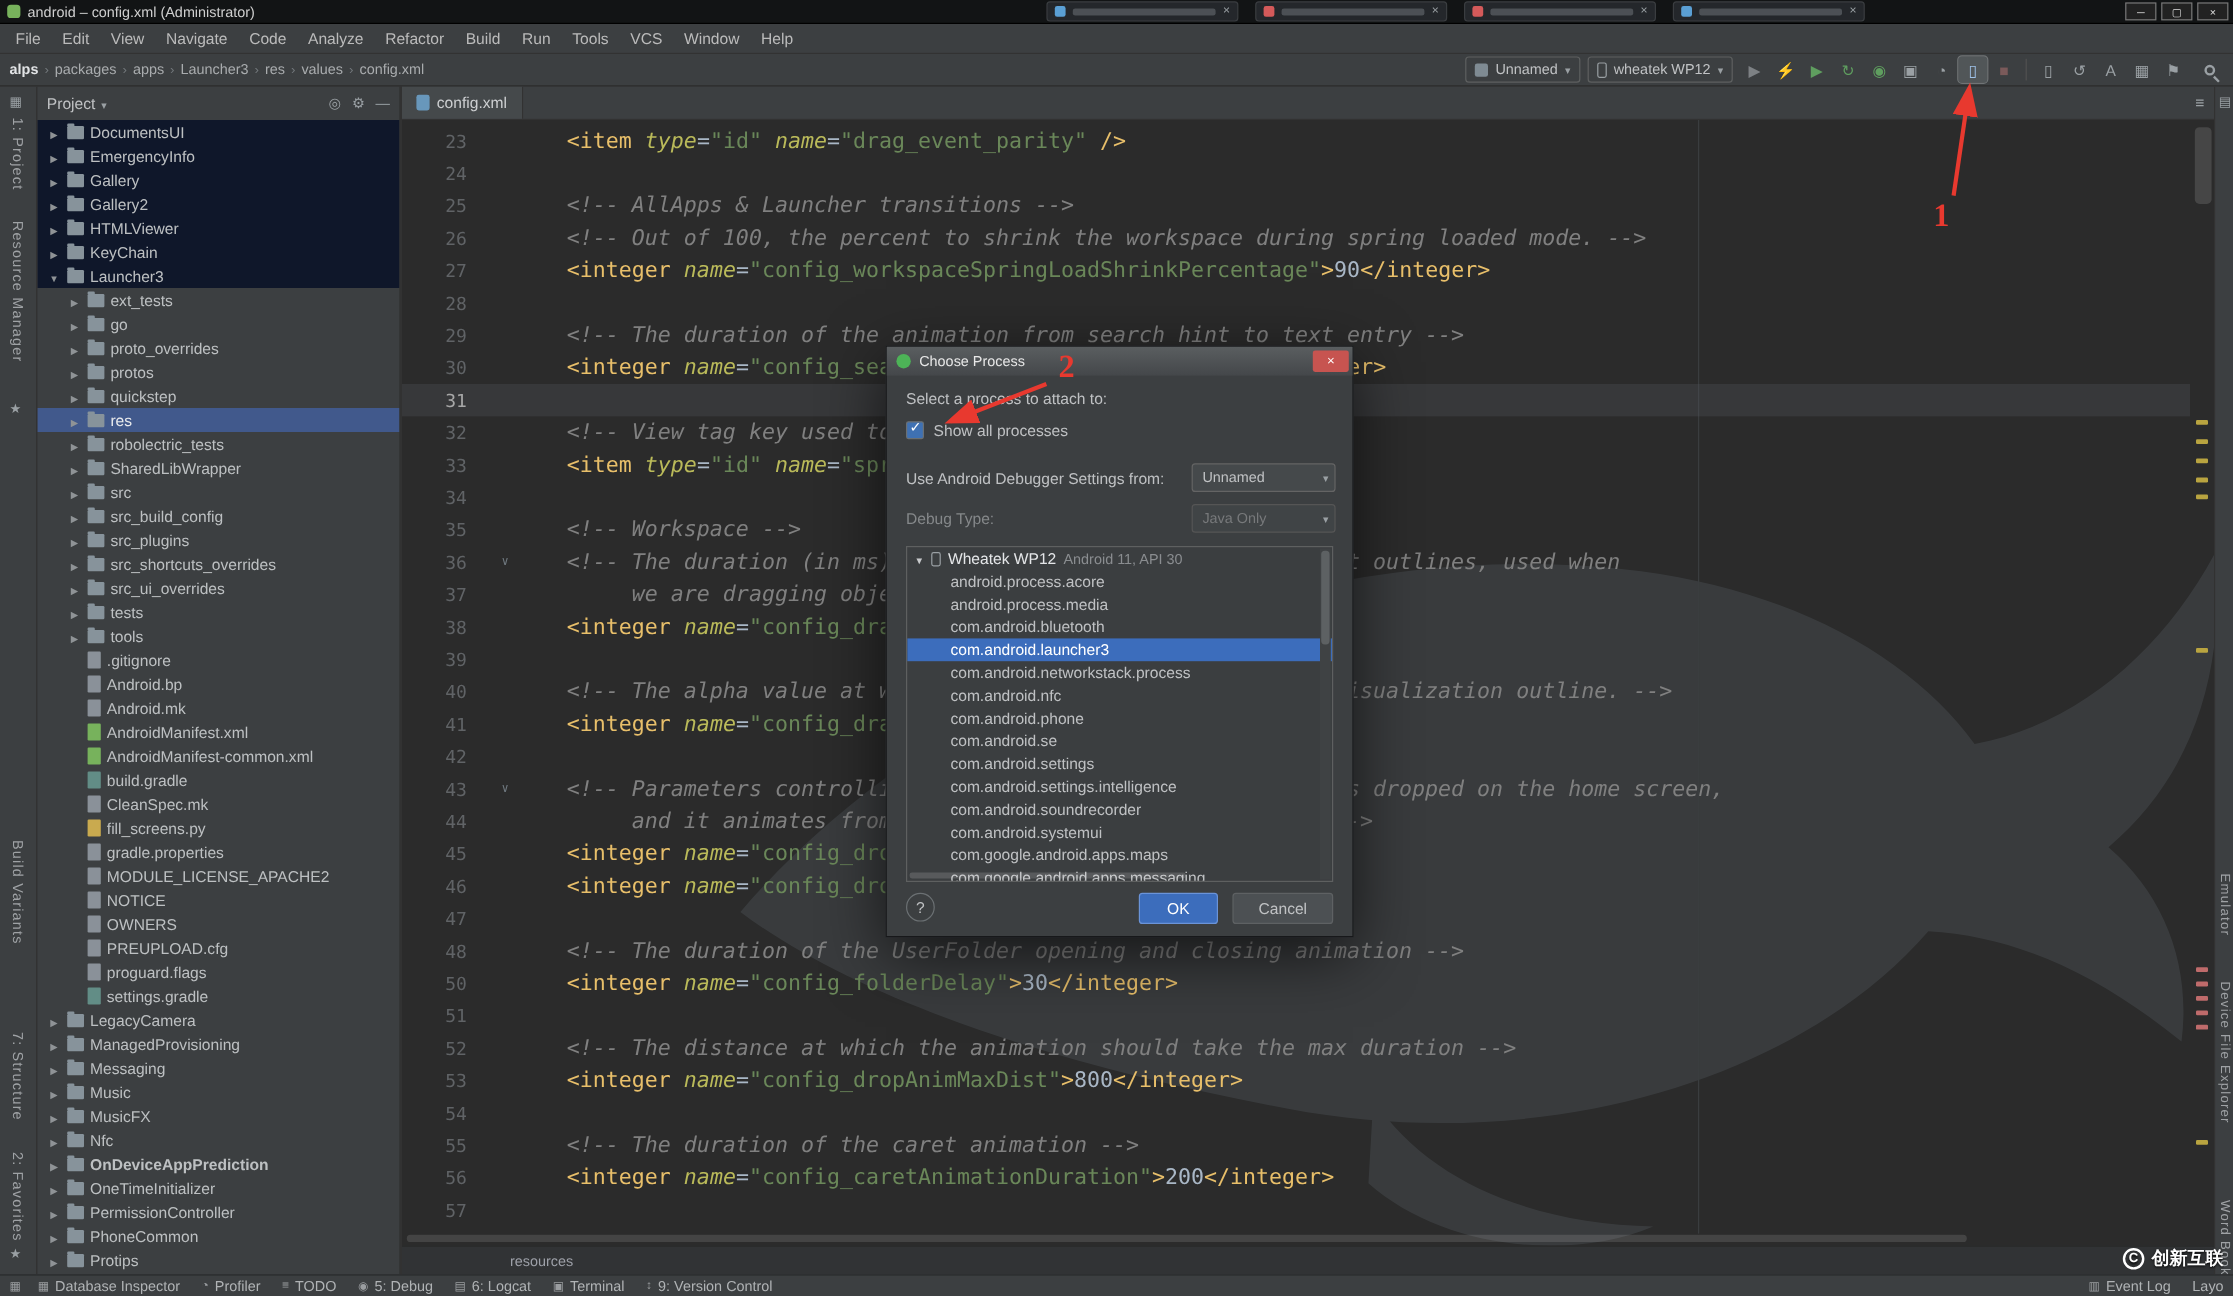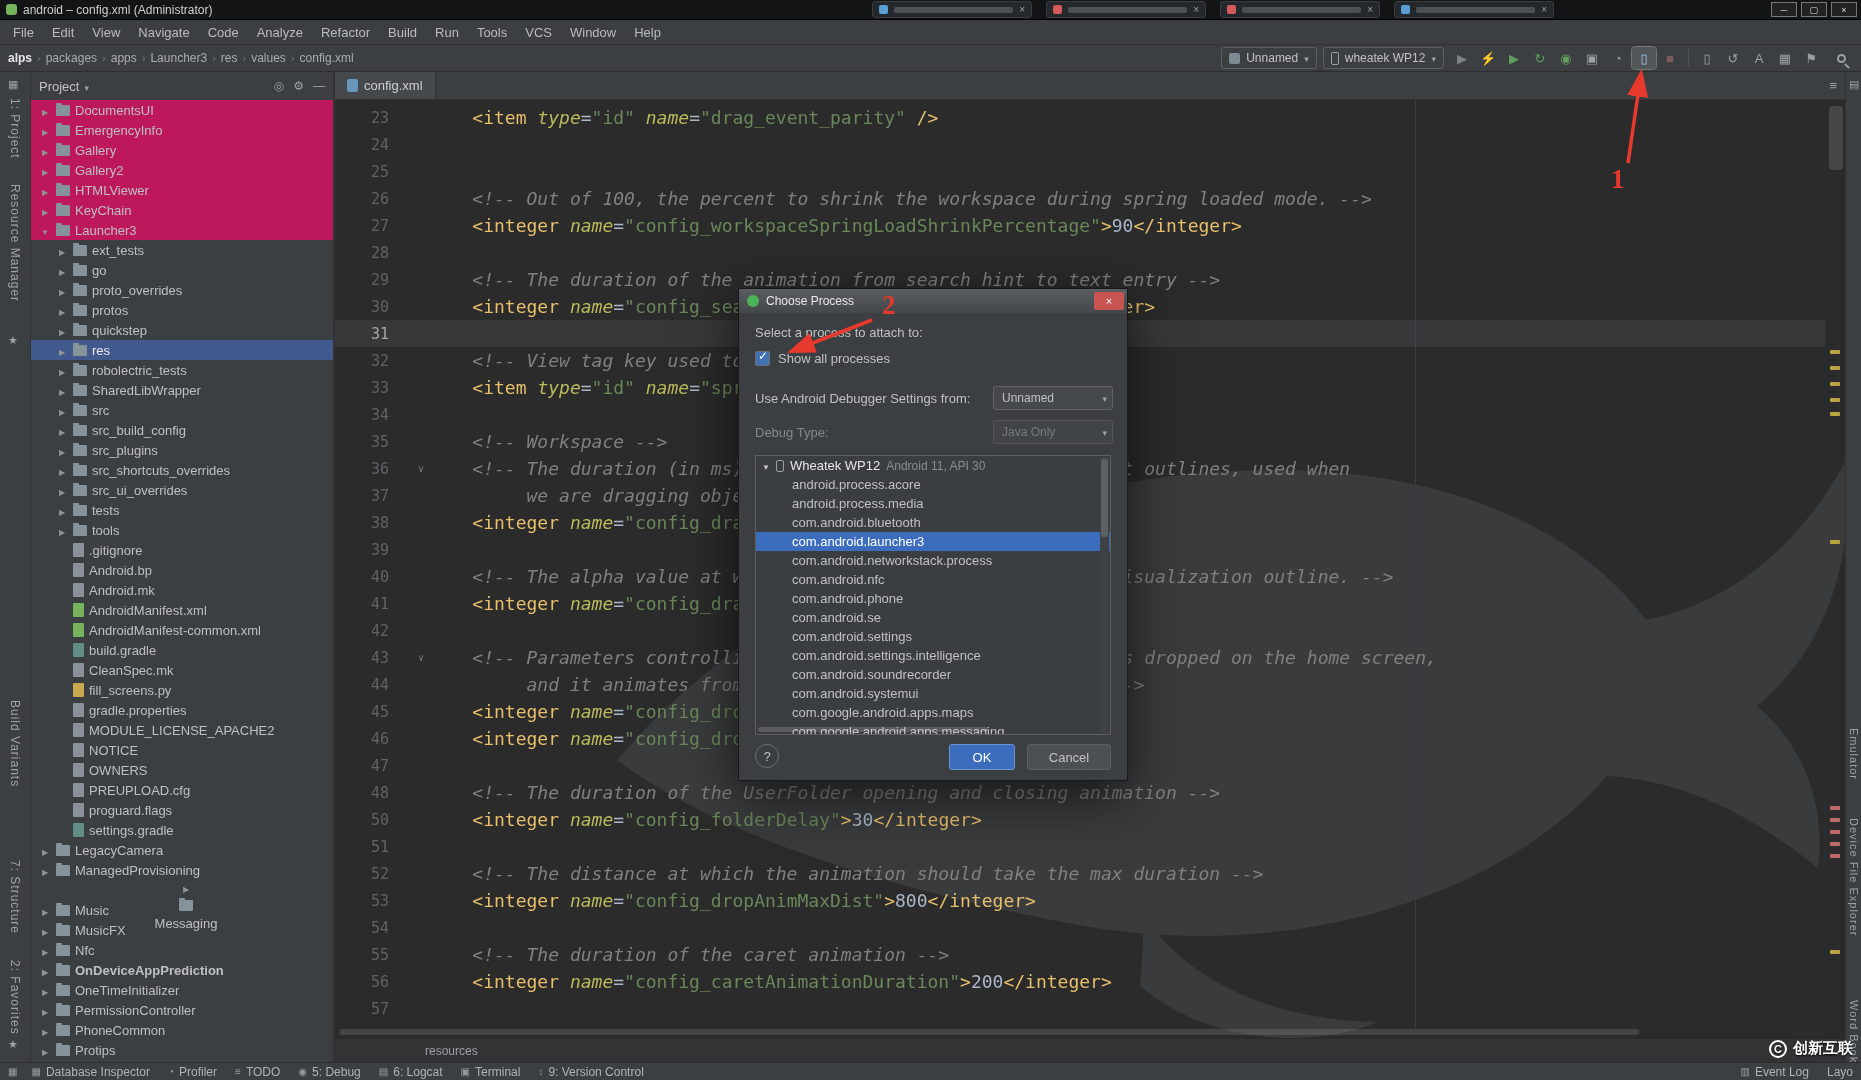--- a/index.html
+++ b/index.html
@@ -45,21 +45,21 @@
   .strip-ico{position:absolute;left:8px;font-size:11px;color:#9aa0a4}
   .strip-ico.top{top:6px}
 
   
   .project{position:absolute;left:31px;top:72px;width:302px;bottom:18px;background:#3c3f41;overflow:hidden;z-index:20}
   .proj-header{height:28px;display:flex;align-items:center;padding:0 8px;color:#c0c2c4}
   .proj-caret::after{content:"▾";font-size:9px;color:#9aa0a4;margin-left:5px}
   .proj-icons{margin-left:auto;display:flex;gap:9px;color:#9aa0a4;font-size:12px}
   .tree{position:absolute;top:28px;left:0;right:0;bottom:0}
   .trow{height:20px;display:flex;align-items:center;gap:5px;color:#bdc0c2;white-space:nowrap}
-  .trow.tint{background:#be185d}
+  .trow.tint{background:#0f172a}
   .trow.sel{background:#41598c;color:#e9ebed}
   .arrow{width:12px;text-align:center;flex:none}
   .arr-c::after{content:"▶";font-size:8px;color:#8f9396}
   .arr-e::after{content:"▼";font-size:8px;color:#8f9396}
   .ico{flex:none}
   .ico-folder{width:14px;height:11px;background:#87939b;border-radius:1px;position:relative}
   .ico-folder::before{content:"";position:absolute;top:-2px;left:0;width:6px;height:2px;background:#87939b;border-radius:1px 1px 0 0}
   .ico-file{width:11px;height:14px;border-radius:1px;background:#8a9199}
   .ico-file.fandroid{background:#77b25c}
   .ico-file.fgradle{background:#628d86}
@@ -467,21 +467,21 @@
       <div class="trow" style="padding-left: 8px;">
         <span class="arrow arr-c"></span>
         <span class="ico ico-folder"></span>
         <span class="lbl">LegacyCamera</span>
       </div>
       <div class="trow" style="padding-left: 8px;">
         <span class="arrow arr-c"></span>
         <span class="ico ico-folder"></span>
         <span class="lbl">ManagedProvisioning</span>
       </div>
-      <div class="trow" style="padding-left: 8px; flex-direction: column;">
+      <div class="trow" style="padding-left: 8px;">
         <span class="arrow arr-c"></span>
         <span class="ico ico-folder"></span>
         <span class="lbl">Messaging</span>
       </div>
       <div class="trow" style="padding-left: 8px;">
         <span class="arrow arr-c"></span>
         <span class="ico ico-folder"></span>
         <span class="lbl">Music</span>
       </div>
       <div class="trow" style="padding-left: 8px;">
@@ -544,20 +544,21 @@
         <span class="toks"><span class="tok-t">    &lt;item </span><span class="tok-a">type</span><span class="tok-p">=</span><span class="tok-s">"id"</span><span class="tok-p"> </span><span class="tok-a">name</span><span class="tok-p">=</span><span class="tok-s">"drag_event_parity"</span><span class="tok-t"> /&gt;</span></span>
       </div>
       <div class="cl">
         <span class="ln">24</span>
         <span class="fold"></span>
         <span class="toks"></span>
       </div>
       <div class="cl">
         <span class="ln">25</span>
         <span class="fold"></span>
+        <span class="toks"><span class="tok-c">    &lt;!-- AllApps &amp; Launcher transitions --&gt;</span></span>
       </div>
       <div class="cl">
         <span class="ln">26</span>
         <span class="fold"></span>
         <span class="toks"><span class="tok-c">    &lt;!-- Out of 100, the percent to shrink the workspace during spring loaded mode. --&gt;</span></span>
       </div>
       <div class="cl">
         <span class="ln">27</span>
         <span class="fold"></span>
         <span class="toks"><span class="tok-t">    &lt;integer </span><span class="tok-a">name</span><span class="tok-p">=</span><span class="tok-s">"config_workspaceSpringLoadShrinkPercentage"</span><span class="tok-t">&gt;</span><span class="tok-p">90</span><span class="tok-t">&lt;/integer&gt;</span></span>

